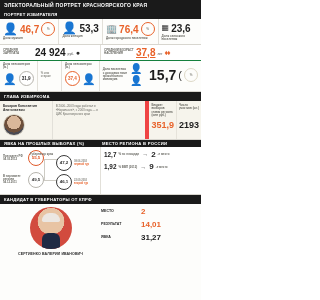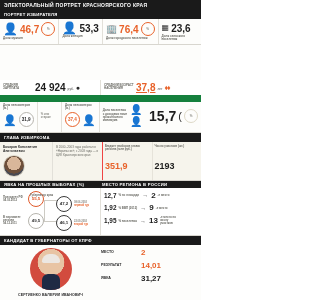--- a/index.html
+++ b/index.html
@@ -58,21 +58,21 @@
   .caption{font-size:3px;line-height:3.4px;color:#6a6a64;margin-top:1px;font-weight:bold;}
   .donut{
     width:12px;height:12px;border-radius:50%;flex:none;
     display:flex;align-items:center;justify-content:center;
     font-size:3px;color:#8d8d86;font-weight:bold;
   }
   .donut.or{border:1.4px solid #e8622a;}
   .donut.cream{border:1.4px solid #ded9c8;}
 
   
-  .mrow{display:flex;border-bottom:7px solid #15803d;background:#fff;margin-top:35px;}
+  .mrow{display:flex;border-bottom:1px solid #15803d;background:#fff;}
   .mcell{flex:1;display:flex;align-items:center;padding:2px 3px;gap:2px;}
   .mcell + .mcell{border-left:1px solid #e2e0d9;}
   .mlbl{font-size:3px;line-height:3.4px;font-weight:bold;color:#6a6a64;text-transform:uppercase;width:30px;}
   .mnum{font-size:10px;font-weight:bold;color:#1d1d1d;}
   .mnum.or{color:#e8622a;text-decoration:underline;}
   .msuf{font-size:3px;color:#777;font-weight:bold;align-self:flex-end;margin-bottom:1.5px;}
   .ico-dark{font-size:7px;color:#2b2b2b;}
   .ico-or{font-size:7px;color:#e8622a;letter-spacing:-1px;}
 
   
@@ -95,21 +95,21 @@
   
   .izb{display:flex;border-bottom:1px solid #d8d6cf;background:#f6f4ec;}
   .izb-left{width:52px;padding:3px;box-sizing:border-box;}
   .izb-name{font-size:3.3px;line-height:4px;font-weight:bold;color:#2b2b2b;}
   .avatar{
     width:20px;height:20px;border-radius:50%;margin-top:2px;
     background:radial-gradient(circle at 50% 38%, #d9b79a 0 42%, #6d4f3a 43% 62%, #4a4a52 63% 100%);
     border:1px solid #ddd8c9;
   }
   .izb-bio{width:50px;padding:4px 3px;font-size:3px;line-height:3.9px;color:#6a6a64;box-sizing:border-box;border-left:1px solid #e2e0d9;}
-  .izb-stats{flex:1;display:flex;border-left:1px solid #ef4444;}
+  .izb-stats{flex:1;display:flex;border-left:4px solid #ef4444;margin-left:44px;}
   .st{flex:1;padding:3px 2px;box-sizing:border-box;}
   .st + .st{border-left:1px solid #e6e3da;}
   .st-lbl{font-size:2.9px;line-height:3.4px;color:#6a6a64;font-weight:bold;min-height:13px;}
   .st-num{font-size:9px;font-weight:bold;color:#1d1d1d;margin-top:3px;}
   .st-num.or{color:#e8622a;}
 
   
   .tsec{display:flex;border-bottom:1px solid #d8d6cf;height:47px;background:#fff;}
   .tleft{width:100px;position:relative;padding:3px;box-sizing:border-box;}
   .tright{flex:1;padding:3px 3px;box-sizing:border-box;border-left:1px solid #e2e0d9;}
@@ -302,27 +302,20 @@
         <span class="place">2</span>
         <span class="placesuf">-е место</span>
       </div>
       <div class="prow2">
         <span class="pnum">1,92</span>
         <span class="pct">% ВВП (2012)</span>
         <span class="arrow">→</span>
         <span class="place">9</span>
         <span class="placesuf">-е место</span>
       </div>
-      <div class="prow2">
-        <span class="pnum">1,95</span>
-        <span class="pct">% населения</span>
-        <span class="arrow">→</span>
-        <span class="place">13</span>
-        <span class="placesuf" style="width:22px;display:inline-block;line-height:3.2px">-е место по числу участков</span>
-      </div>
     </div>
   </div>
 
   <div class="bar">КАНДИДАТ В ГУБЕРНАТОРЫ ОТ КПРФ</div>
   <div class="cand">
     <div class="cand-left">
       <div class="cand-photo"></div>
       <div class="cand-name">СЕРГИЕНКО ВАЛЕРИЙ ИВАНОВИЧ</div>
     </div>
     <div class="cand-right">

